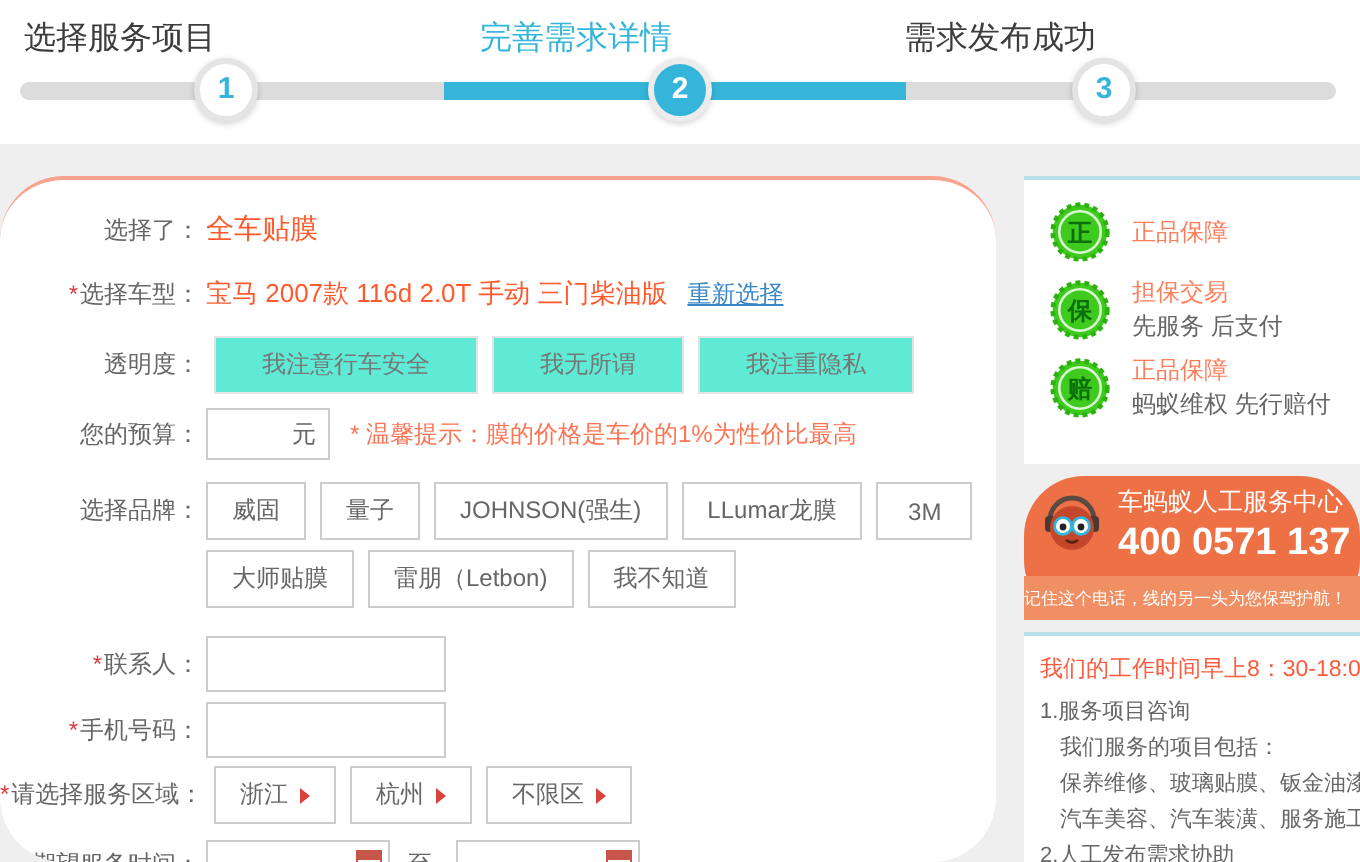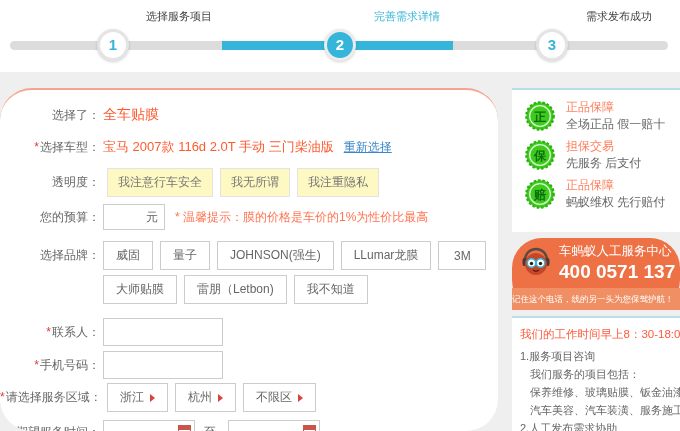--- a/index.html
+++ b/index.html
@@ -7,21 +7,21 @@
   body {
     position: relative;
     background: #efefef;
     font-family: "Liberation Sans", "DejaVu Sans", sans-serif;
     overflow: hidden;
     color: #666;
   }
 
   
   .header { position:absolute; left:0; top:0; width:680px; height:72px; background:#fff; }
-  .step-label { position:absolute; top:9px; width:200px; text-align:right; font-size:11px; color:#3d3d3d; }
+  .step-label { position:absolute; top:9px; width:200px; text-align:left; font-size:16px; color:#3d3d3d; }
   .step-label.l1 { left:12px; }
   .step-label.l2 { left:240px; color:#35b5d9; }
   .step-label.l3 { left:452px; }
   .track { position:absolute; left:10px; top:41px; width:658px; height:9px; background:#dcdcdc; border-radius:5px; }
   .track-fill { position:absolute; left:222px; top:41px; width:231px; height:9px; background:#35b5d9; }
   .circle {
     position:absolute; top:29px; width:32px; height:32px; border-radius:50%;
     background:#fff; border:3px solid #e4e4e4; box-shadow:0 1px 3px rgba(0,0,0,.18);
     text-align:center; line-height:26px; font-size:15px; font-weight:bold; color:#35b5d9;
   }
@@ -45,22 +45,22 @@
   .r-car { margin-bottom:12px; }
   .r-transp { margin-bottom:7px; }
   .r-budget { margin-bottom:11px; }
   .r-brand { margin-bottom:9px; align-items:flex-start; }
   .r-contact { margin-bottom:5px; }
   .r-phone { margin-bottom:4px; }
   .r-region { margin-bottom:8px;align-items:center; }
   .r-time { margin-bottom:8px; }
 
   .gbtn {
-    background:#fef9c3; border:1px solid #e3e3e3; color:#777; font-size:12px;
-    padding:5px 10px; margin-left:7px; cursor:pointer; white-space:nowrap;
+    background:#5eead4; border:1px solid #e3e3e3; color:#777; font-size:12px;
+    padding:5px 23px; margin-left:7px; cursor:pointer; white-space:nowrap;
   }
   .wbtn {
     background:#fff; border:1px solid #ccc; color:#666; font-size:12px;
     padding:5px 12px; margin-right:7px; min-width:48px; text-align:center;
     cursor:pointer; white-space:nowrap;
   }
   .brand-wrap { margin-left:3px; }
   .brand-line { display:flex; margin-bottom:5px; }
 
   .budget-box {
@@ -207,21 +207,20 @@
 
 <div class="g-box">
   <div class="g-row">
     <svg width="32" height="32" viewBox="0 0 34 34">
       <circle cx="17" cy="17" r="14.5" fill="#3ecb1e" stroke="#2db10f" stroke-width="2.5" stroke-dasharray="2.6 2.1"></circle>
       <circle cx="17" cy="17" r="11" fill="#3ecb1e" stroke="#d9f7d2" stroke-width="1.4"></circle>
       <text x="17" y="22" font-size="13" font-weight="bold" fill="#0c6e0c" text-anchor="middle">正</text>
     </svg>
     <div class="g-text">
       <div class="g-title">正品保障</div>
-      <div class="g-desc">全场正品 假一赔十</div>
     </div>
   </div>
   <div class="g-row">
     <svg width="32" height="32" viewBox="0 0 34 34">
       <circle cx="17" cy="17" r="14.5" fill="#3ecb1e" stroke="#2db10f" stroke-width="2.5" stroke-dasharray="2.6 2.1"></circle>
       <circle cx="17" cy="17" r="11" fill="#3ecb1e" stroke="#d9f7d2" stroke-width="1.4"></circle>
       <text x="17" y="22" font-size="13" font-weight="bold" fill="#0c6e0c" text-anchor="middle">保</text>
     </svg>
     <div class="g-text">
       <div class="g-title">担保交易</div>

